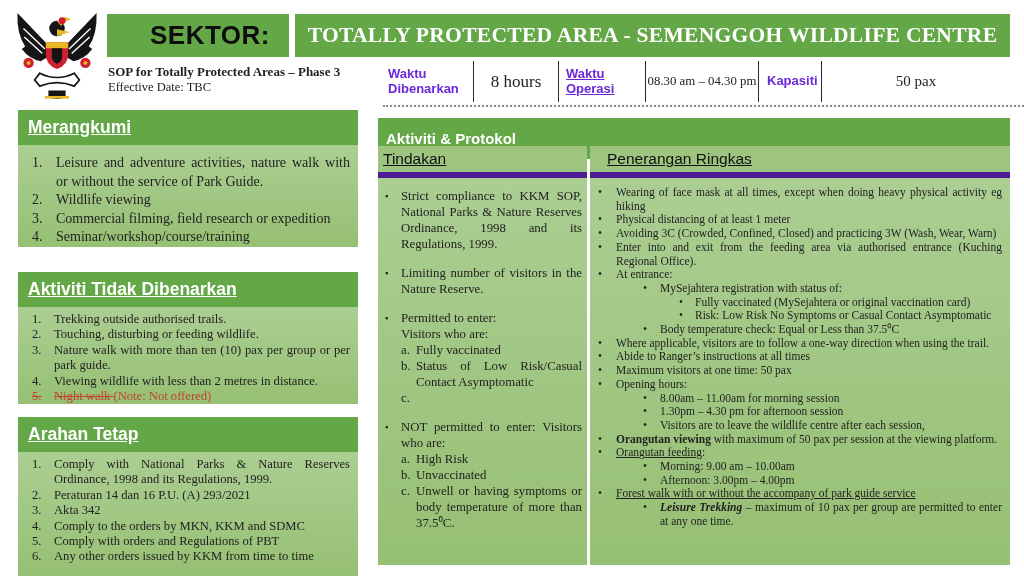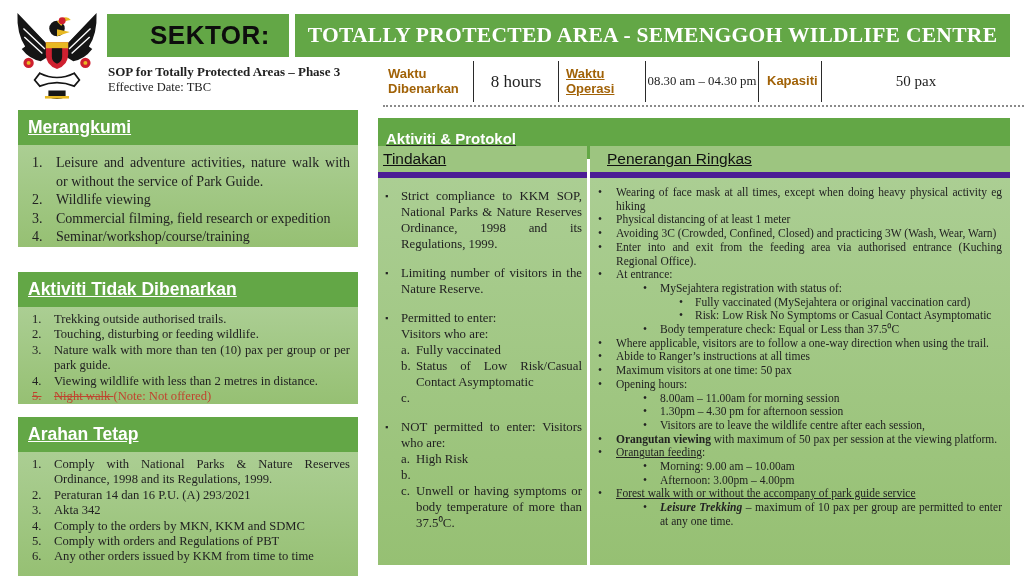--- a/index.html
+++ b/index.html
@@ -9,21 +9,21 @@
   .logo{position:absolute;left:14px;top:5px;width:86px;height:102px;}
   .gbar{position:absolute;background:var(--green,#63a746);height:43px;top:14px;display:flex;align-items:center;}
   .sektor{left:107px;width:182px;justify-content:center;}
   .sektor span{font-family:"Liberation Sans",sans-serif;font-weight:800;font-size:26px;color:#0d0d0d;letter-spacing:.5px;margin-left:24px;}
   .titlebar{left:295px;width:715px;justify-content:center;}
   .titlebar span{font-weight:bold;font-size:21.5px;color:#fff;letter-spacing:.3px;}
   .sop{position:absolute;left:108px;top:64px;line-height:1.22;}
   .sop .b1{font-weight:bold;font-size:13px;}
   .sop .b2{font-size:12.5px;}
   .info{position:absolute;left:388px;top:59px;width:622px;height:45px;display:flex;align-items:center;}
-  .info .lab{font-family:"Liberation Sans",sans-serif;font-weight:bold;font-size:13px;color:#a16207;line-height:1.12;}
+  .info .lab{font-family:"Liberation Sans",sans-serif;font-weight:bold;font-size:13px;color:#6d28d9;line-height:1.12;}
   .info .val{text-align:center;}
   .iv1{font-size:17px;}.iv2{font-size:12.8px;white-space:nowrap;}.iv3{font-size:15px;}
   .c1{flex:0 0 85px;}.c2{flex:0 0 84px;}.c3{flex:0 0 86px;padding-left:7px;box-sizing:border-box;text-decoration:underline;}
   .c4{flex:0 0 112px;}.c5{flex:0 0 62px;padding-left:8px;box-sizing:border-box;}.c6{flex:1;}
   .vdiv{flex:0 0 1px;height:41px;background:#2a2a2a;}
   .dash{position:absolute;left:383px;top:105px;width:641px;border-top:2px dotted var(--dash,#8a8a8a);}
   
   .sec{position:absolute;left:18px;width:340px;display:flex;flex-direction:column;}
   .sec-h{height:35px;background:var(--green,#63a746);display:flex;align-items:center;padding-left:10px;flex:0 0 35px;}
   .sec-h span{font-family:"Liberation Sans",sans-serif;font-weight:bold;font-size:17.5px;color:#fff;text-decoration:underline;}
@@ -31,21 +31,21 @@
          padding:9px 8px 0 14px;box-sizing:border-box;}
   #sec0{top:110px;height:116px;}
   #sec1{top:272px;height:129px;}
   #sec2{top:417px;height:160px;}
   #sec0 .sec-b{font-size:14px;line-height:18.6px;}
   #sec1 .sec-b,#sec2 .sec-b{font-size:12.6px;line-height:15.4px;padding-top:5px;}
   #sec0 .mk{flex:0 0 24px;}
   #sec1 .mk,#sec2 .mk{flex:0 0 22px;}
   
   .pbar{position:absolute;left:378px;top:118px;width:632px;height:41px;background:var(--green,#63a746);
-        display:flex;align-items:center;padding-left:8px;box-sizing:border-box;text-decoration:underline;}
+        display:flex;align-items:center;padding-left:8px;box-sizing:border-box;}
   .pbar span{font-family:"Liberation Sans",sans-serif;font-weight:bold;font-size:15px;color:#fff;}
   .cols{position:absolute;left:378px;top:146px;width:632px;height:419px;display:flex;gap:3px;}
   .col{display:flex;flex-direction:column;}
   .colA{flex:0 0 209px;}
   .colB{flex:1;}
   .band{height:26px;background:var(--band,#9dc580);display:flex;align-items:center;border-bottom:6px solid #4c1d95;flex:0 0 26px;box-sizing:content-box;}
   .band span{font-family:"Liberation Sans",sans-serif;font-size:15.5px;color:#101010;text-decoration:underline;}
   .colA .band{padding-left:5px;}
   .colB .band{padding-left:17px;}
   .col-b{flex:1;background:linear-gradient(var(--body_light,#abce93),var(--body_dark,#96c073));box-sizing:border-box;}
@@ -244,20 +244,21 @@
           <div class="li lv0 gap">
             <span class="mk">▪</span>
             <span class="tx"><span>NOT permitted to enter: Visitors who are:</span></span>
           </div>
           <div class="li lv1">
             <span class="mk">a.</span>
             <span class="tx"><span>High Risk</span></span>
           </div>
           <div class="li lv1">
             <span class="mk">b.</span>
+            <span class="tx"><span>Unvaccinated</span></span>
           </div>
           <div class="li lv1">
             <span class="mk">c.</span>
             <span class="tx"><span>Unwell or having symptoms or body temperature of more than 37.5⁰C.</span></span>
           </div>
         </div>
     </div>
     <div class="col colB">
       <div class="band">
         <span>Penerangan Ringkas</span>

